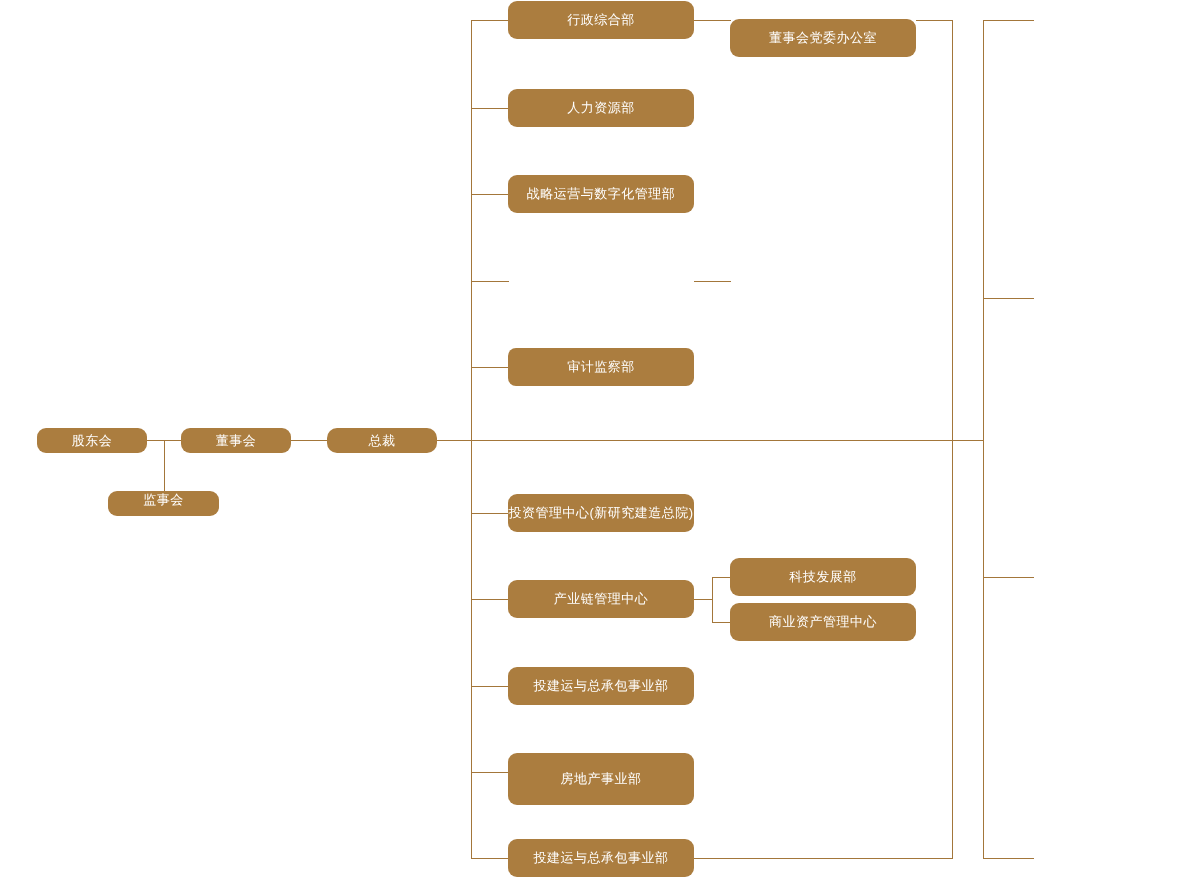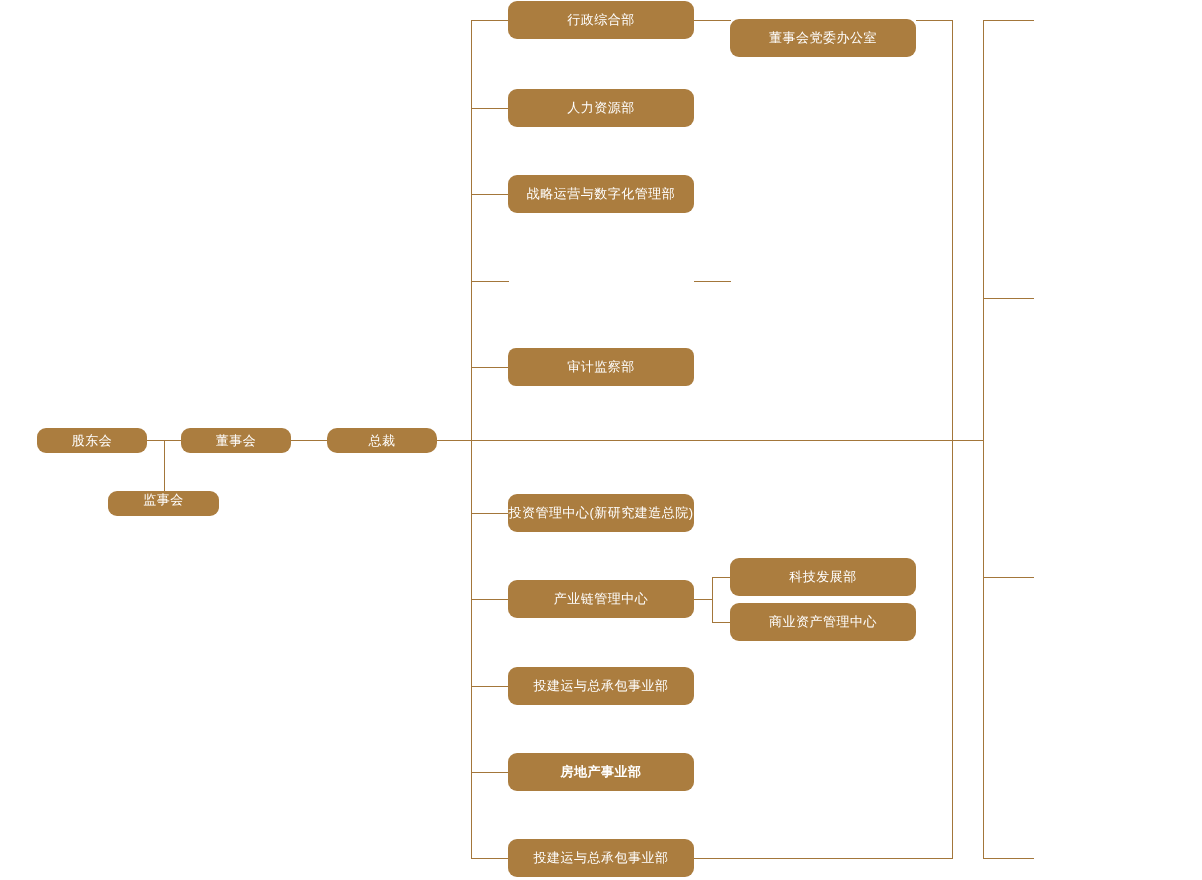--- a/index.html
+++ b/index.html
@@ -125,21 +125,21 @@
   </div>
 
   <div class="node" style="left:508px; top:580px; width:186px; height:38px;">
     <span>产业链管理中心</span>
   </div>
 
   <div class="node" style="left:508px; top:667px; width:186px; height:38px;">
     <span>投建运与总承包事业部</span>
   </div>
 
-  <div class="node" style="left:508px; top:753px; width:186px; height:38px;font-weight:bold;">
+  <div class="node" style="left:508px; top:753px; width:186px; height:52px;">
     <span>房地产事业部</span>
   </div>
 
   <div class="node" style="left:508px; top:839px; width:186px; height:38px;">
     <span>投建运与总承包事业部</span>
   </div>
 
   <div class="node" style="left:730px; top:19px; width:186px; height:38px;">
     <span>董事会党委办公室</span>
   </div>

